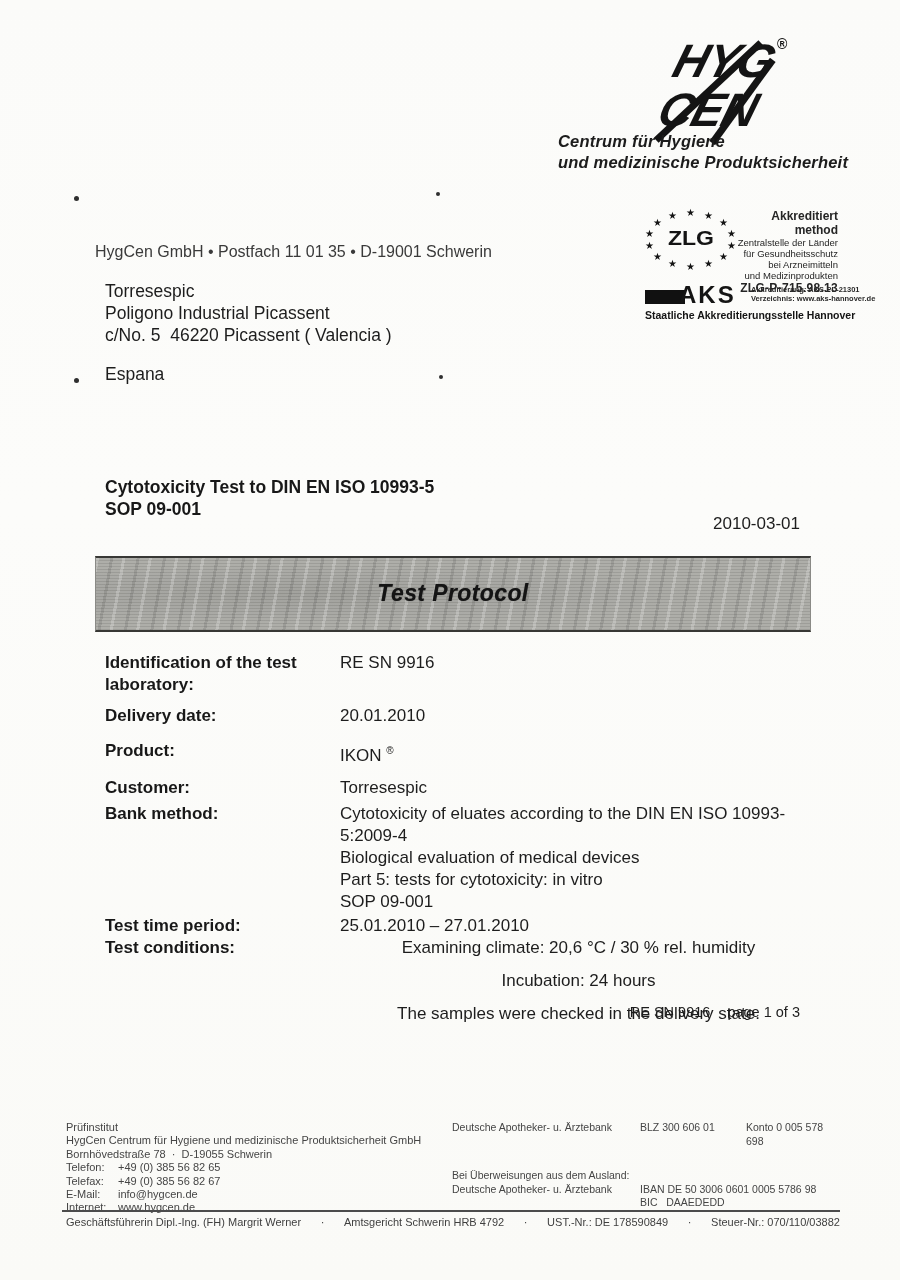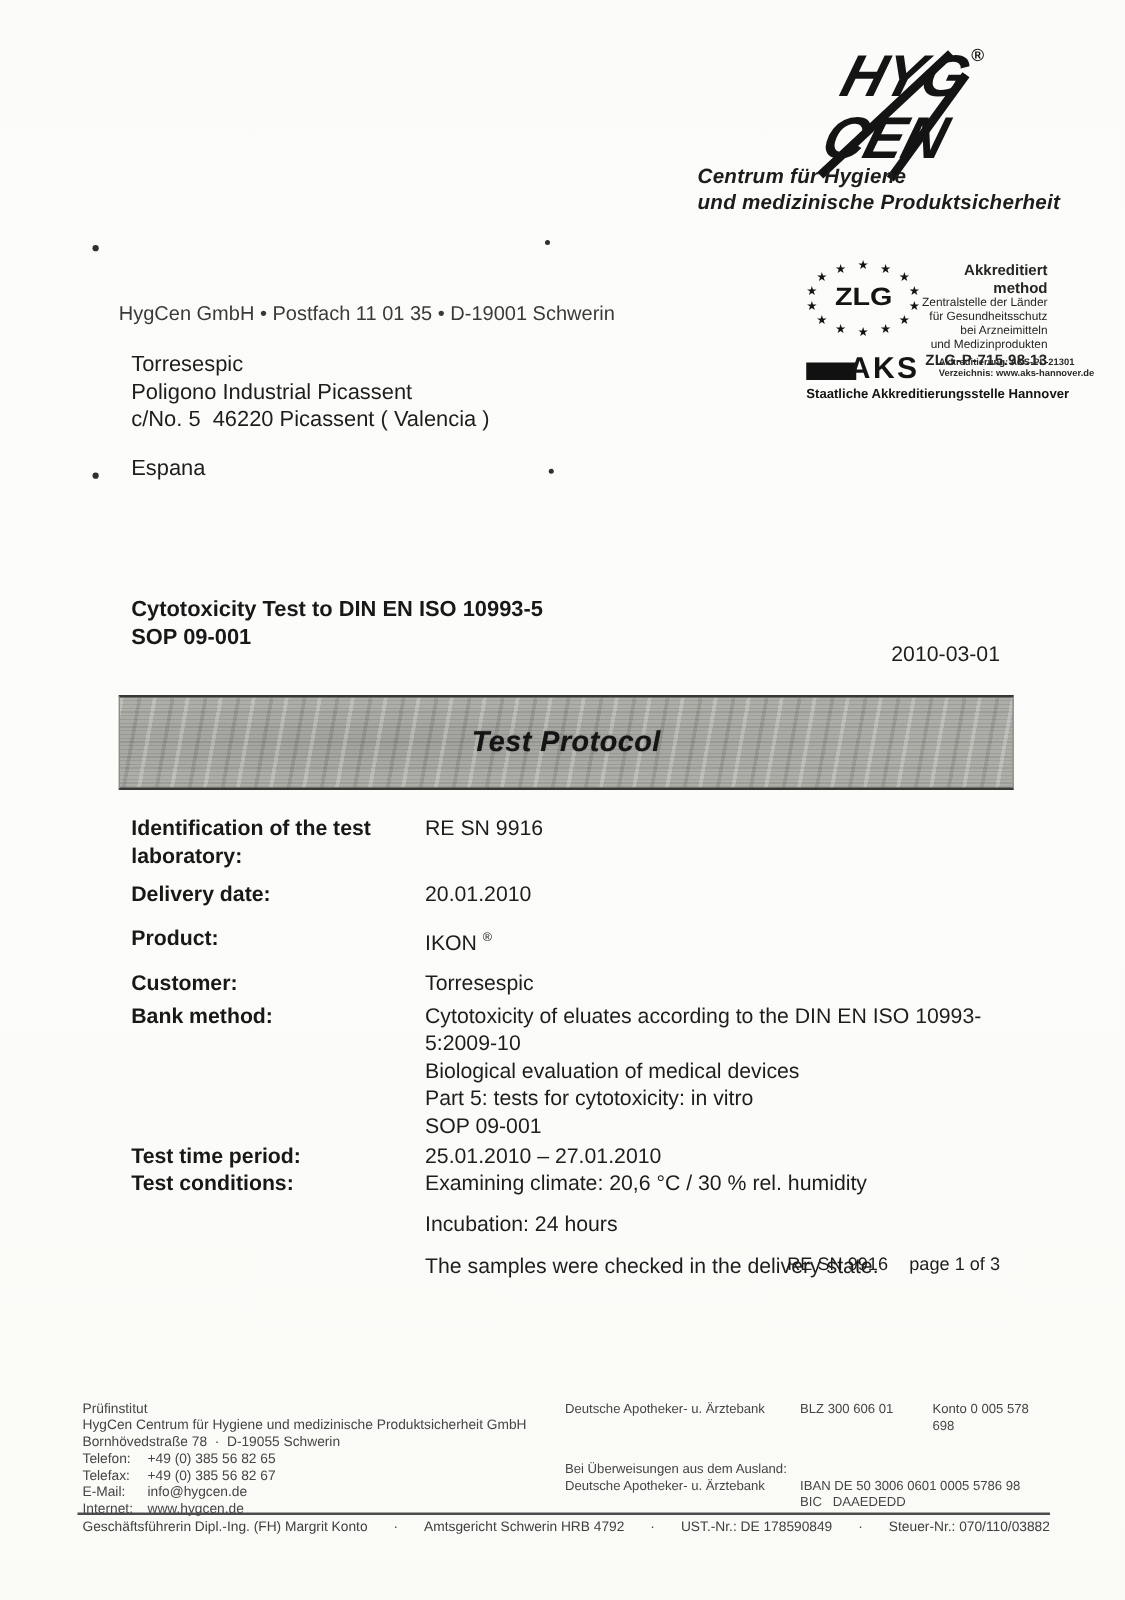--- a/index.html
+++ b/index.html
@@ -92,21 +92,21 @@
     letter-spacing:0.4px;text-shadow:0 0 1px rgba(20,20,20,0.55);font-style:italic;}
 
   
   .details{position:absolute;left:105px;top:652px;width:712px;font-size:17px;line-height:22px;}
   .drow{display:flex;align-items:flex-start;}
   .dlabel{width:200px;margin-right:35px;font-weight:bold;color:#181818;flex:none;}
   .dvalue{flex:1;color:#1d1d1d;}
   .r1{margin-bottom:9px;} .r2{margin-bottom:13px;} .r3{margin-bottom:10px;}
   .r4{margin-bottom:4px;} .r5{margin-bottom:2px;} .r6{margin-bottom:0;}
   .dvalue sup{font-size:10px;}
-  .cond-line{margin-bottom:11px;}
+  .cond-line{margin-bottom:11px;text-align:center;}
   .page-ref{position:absolute;right:100px;top:1004px;font-size:14.5px;color:#1d1d1d;}
   .page-ref span{margin-left:13px;}
 
   
   .footer{position:absolute;left:66px;top:1121px;width:774px;font-size:11px;
     line-height:13.4px;color:#454545;}
   .f-left{position:absolute;left:0;top:0;width:370px;}
   .f-contact{display:flex;}
   .f-contact .cl{width:52px;flex:none;}
   .f-right{position:absolute;left:386px;top:0;width:388px;font-size:10.5px;line-height:13.5px;}
@@ -208,21 +208,21 @@
       <div class="dlabel t">Product:</div>
       <div class="dvalue t"><span>IKON</span> <sup>®</sup></div>
     </div>
     <div class="drow r4">
       <div class="dlabel t">Customer:</div>
       <div class="dvalue t">Torresespic</div>
     </div>
     <div class="drow r5">
       <div class="dlabel t">Bank method:</div>
       <div class="dvalue">
-        <div class="t">Cytotoxicity of eluates according to the DIN EN ISO 10993-5:2009-10</div>
+        <div class="t">Cytotoxicity of eluates according to the DIN EN ISO 10993-5:2009-4</div>
         <div class="t">Biological evaluation of medical devices</div>
         <div class="t">Part 5: tests for cytotoxicity: in vitro</div>
         <div class="t">SOP 09-001</div>
       </div>
     </div>
     <div class="drow r6">
       <div class="dlabel t">Test time period:</div>
       <div class="dvalue t">25.01.2010 – 27.01.2010</div>
     </div>
     <div class="drow">
@@ -274,21 +274,21 @@
         <div class="iban-row">
           <span class="bn">Deutsche Apotheker- u. Ärztebank</span>
           <span>IBAN DE 50 3006 0601 0005 5786 98</span>
         </div>
         <div class="bic t">BIC   DAAEDEDD</div>
       </div>
     </div>
 
     <div class="f-rule"></div>
     <div class="f-bottom">
-      <span>Geschäftsführerin Dipl.-Ing. (FH) Margrit Konto</span>
+      <span>Geschäftsführerin Dipl.-Ing. (FH) Margrit Werner</span>
       <span>·</span>
       <span>Amtsgericht Schwerin HRB 4792</span>
       <span>·</span>
       <span>UST.-Nr.: DE 178590849</span>
       <span>·</span>
       <span>Steuer-Nr.: 070/110/03882</span>
     </div>
   </div>
 
 </div>

